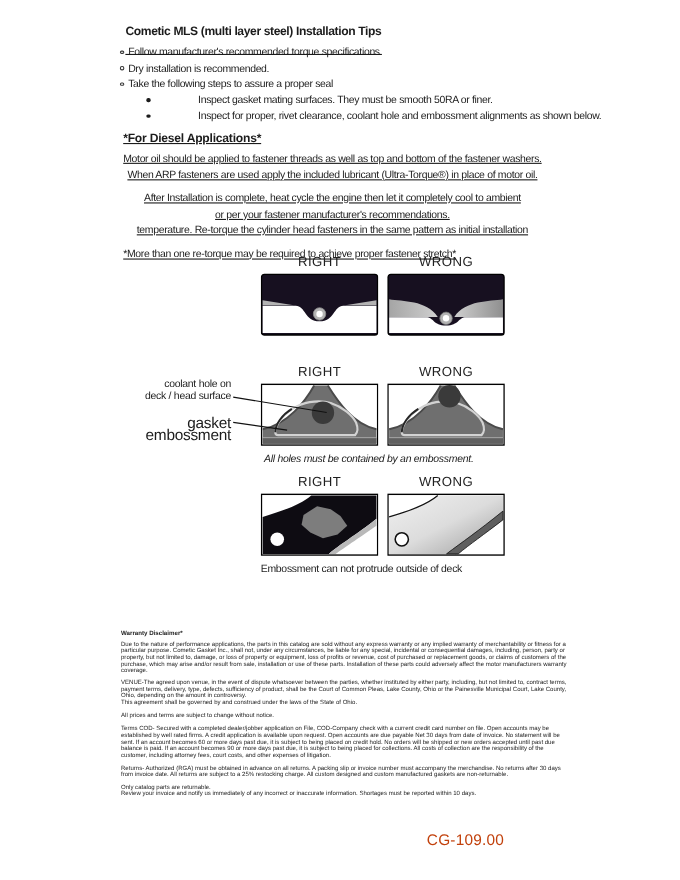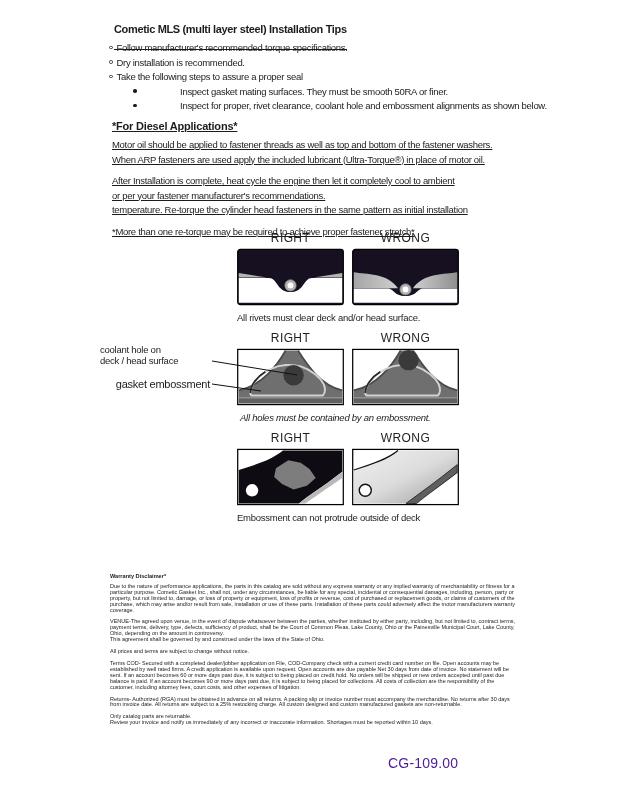--- a/index.html
+++ b/index.html
@@ -33,54 +33,54 @@
     flex:0 0 auto;width:3.5px;height:3.5px;border:1px solid #3a3a3a;border-radius:50%;
     margin:4.5px 4px 0 0;
   }
   .marker-dot{
     flex:0 0 auto;width:3.6px;height:3.6px;background:#1c1c1c;border-radius:50%;
     margin:4.5px 3.5px 0 0;
   }
   
   .diesel{left:112px;top:120px;font-size:9.5px;letter-spacing:-0.3px;text-decoration:underline;}
   .diesel h2{font-size:11px;font-weight:bold;letter-spacing:-0.2px;margin-bottom:6px;white-space:nowrap;}
-  .diesel .para{margin-bottom:7px;}
+  .diesel .para{margin-bottom:7px;text-align:center;}
   .line{line-height:14.5px;white-space:nowrap;}
   
   .fig{width:222px;}
   .fig-labels{display:flex;height:13px;margin-bottom:1px;}
   .fig-label{
     width:121px;text-align:center;font-size:12px;letter-spacing:0.4px;color:#1e1e1e;white-space:nowrap;
   }
   .fig-label + .fig-label{margin-left:8px;}
   .fig-panels{display:flex;}
   .fig-panels svg{display:block;}
   .fig-panels svg + svg{margin-left:8px;}
   .fig-caption{
     margin-top:3px;font-size:9.5px;letter-spacing:-0.25px;line-height:11px;white-space:nowrap;
   }
   .fig1{left:237px;top:231px;}
   .fig2{left:237px;top:331px;}
   .fig3{left:237px;top:431px;}
   .fig2-caption-indent{padding-left:3px;font-style:italic;}
   .side-labels{
-    left:100px;top:345px;width:110px;
+    left:100px;top:345px;width:110px;text-align:right;
     font-size:9.5px;letter-spacing:-0.25px;line-height:10.5px;
   }
   .side-label-embossment{left:100px;top:379px;width:110px;text-align:right;
-    font-size:11px;letter-spacing:-0.25px;line-height:10.5px;}
+    font-size:14px;letter-spacing:-0.25px;line-height:10.5px;}
   .leader-overlay{left:0;top:0;pointer-events:none;z-index:5;}
   
   .disclaimer{left:110px;top:574px;width:406px;font-size:5.5px;line-height:5.9px;letter-spacing:0;}
   .disclaimer h3{font-size:5.6px;font-weight:bold;margin-bottom:4px;}
   .disclaimer p{margin-top:6px;}
   .disclaimer p.tight{margin-top:0;}
   .disclaimer p.first{margin-top:0;}
   
-  .page-code{left:388px;top:755px;font-size:14px;letter-spacing:0.2px;color:#4c1d95;}
+  .page-code{left:388px;top:755px;font-size:14px;letter-spacing:0.2px;color:#c2410c;}
 </style>
 </head>
 <body>
 
 <h1 class="abs page-title">Cometic MLS (multi layer steel) Installation Tips</h1>
 
 <div class="abs tips">
   <div class="tip-row">
     <span class="marker-circle"></span>
     <span>Follow manufacturer's recommended torque specifications.</span>
@@ -143,21 +143,20 @@
         </linearGradient>
       </defs>
       <rect x="0.8" y="0.8" width="119.4" height="62.4" rx="3" fill="var(--panel_dark)" stroke="#000" stroke-width="1.4"></rect>
       <path d="M2,45 H40 C48,45 47,53.5 60.5,53.5 C74,53.5 73,45 81,45 H119 V61 H2 Z" fill="#ffffff"></path>
       <path d="M2,44.6 L52,44.6 C40,27 16,29 2,26.5 Z" fill="url(#g-f1w-l)"></path>
       <path d="M119,44.6 L69,44.6 C81,27 105,29 119,26.5 Z" fill="url(#g-f1w-r)"></path>
       <circle cx="60.5" cy="46" r="6.4" fill="var(--deck_gray)" stroke="#777777" stroke-width="0.8"></circle>
       <circle cx="60.5" cy="46" r="3.3" fill="#ffffff"></circle>
     </svg>
   </div>
-  <div class="fig-caption">All rivets must clear deck and/or head surface.</div>
 </div>
 
 <div class="abs side-labels">
   <div>coolant hole on</div>
   <div>deck / head surface</div>
 </div>
 <div class="abs side-label-embossment">gasket embossment</div>
 
 <svg class="abs leader-overlay" width="618" height="800" viewBox="0 0 618 800">
   <line x1="212" y1="361" x2="297" y2="375" stroke="#111" stroke-width="1"></line>

